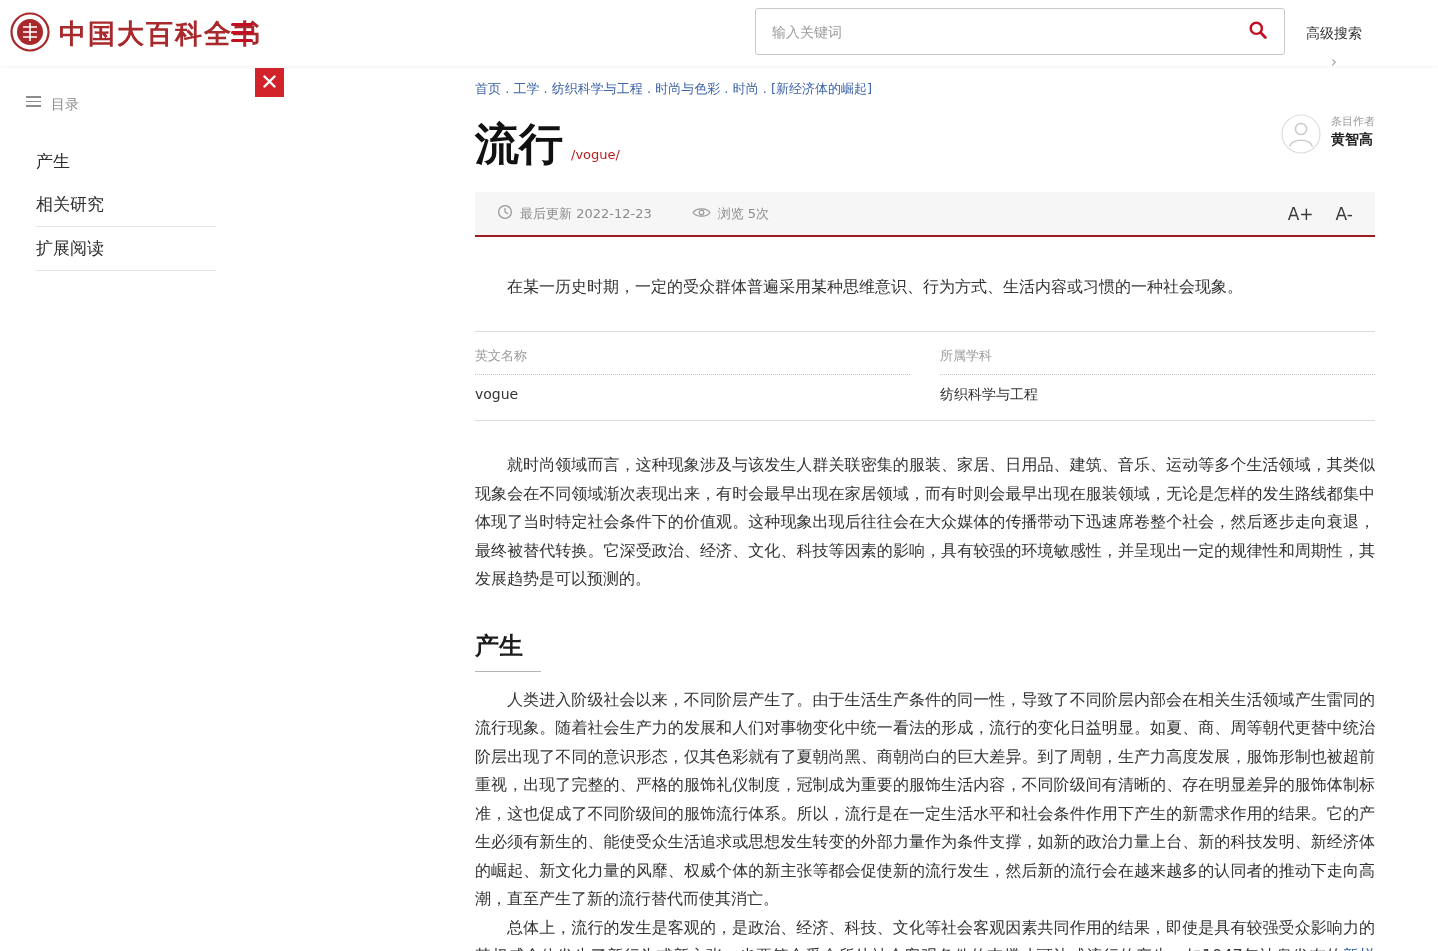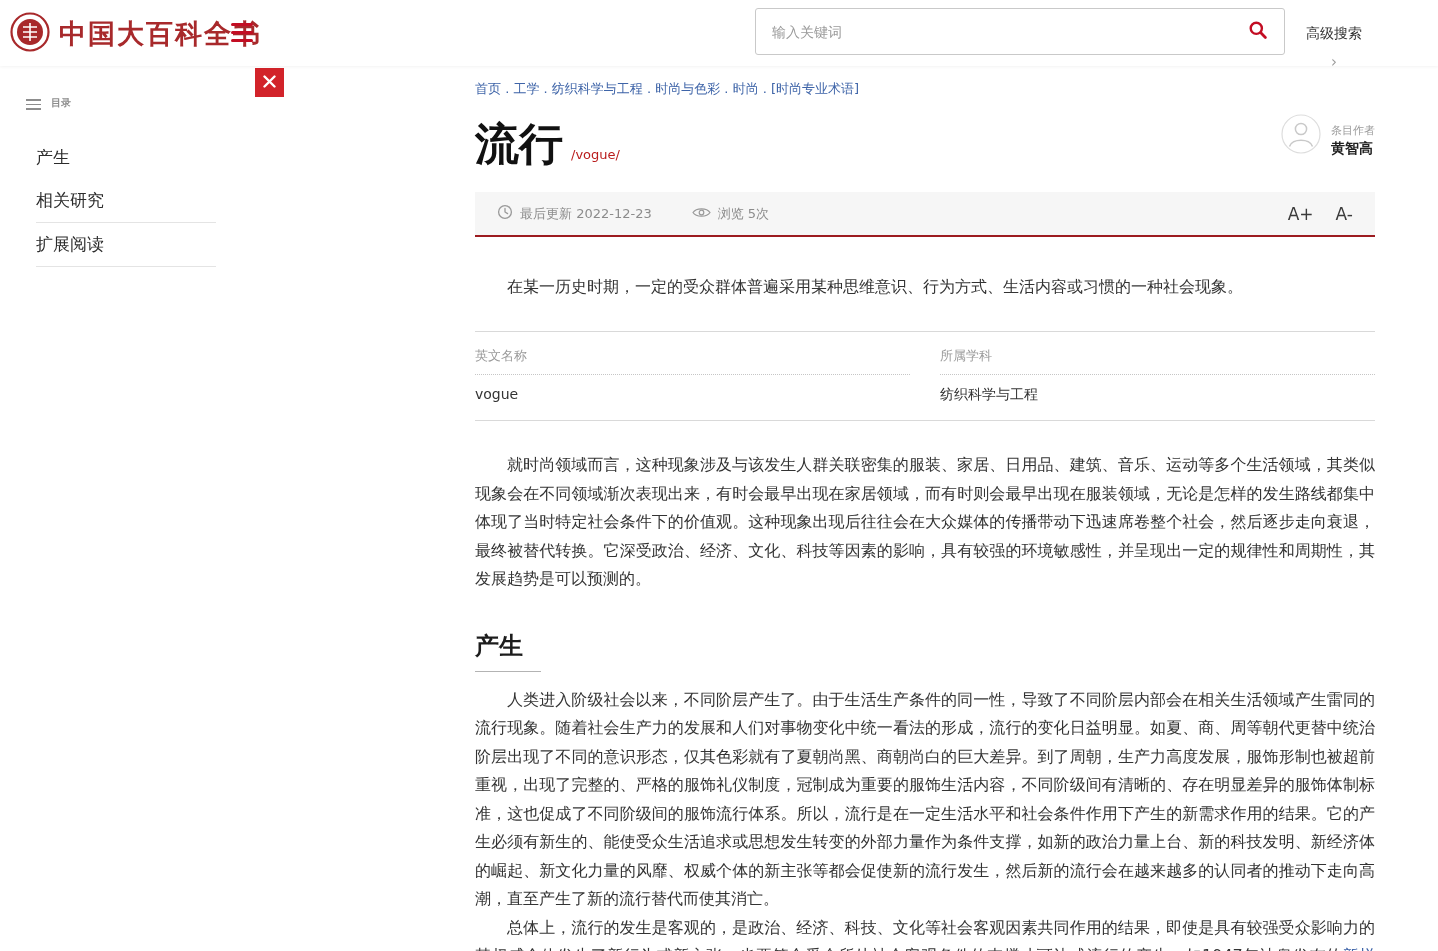--- a/index.html
+++ b/index.html
@@ -24,22 +24,22 @@
     font-family:"DejaVu Sans","Liberation Sans",sans-serif; }
   .search-input::placeholder { color:#9a9a9a; }
   .search-btn { background:none; border:none; padding:0 16px 0 8px; cursor:pointer; display:flex; align-items:center; }
 
   .adv-search { position:absolute; left:1306px; top:25px; display:flex; align-items:center; gap:10px;
     font-size:14px; color:#333; text-decoration:none; cursor:pointer;flex-direction:column; }
   .adv-search .chev { color:#9a9a9a; font-size:15px; }
 
   
   .sidebar { position:absolute; left:0; top:66px; width:255px; height:885px; background:#fff; }
-  .toc-header { display:flex; align-items:flex-end; gap:10px; margin:30px 0 0 26px;
-    color:#8d8d8d; font-size:10px;font-weight:bold; }
+  .toc-header { display:flex; align-items:flex-start; gap:10px; margin:30px 0 0 26px;
+    color:#8d8d8d; font-size:14px; }
   .toc-burger { width:15px; height:11px; display:flex; flex-direction:column; justify-content:space-between; }
   .toc-burger span { display:block; height:1.8px; background:#8d8d8d; }
   .toc-list { margin:26px 36px 0 36px; width:180px; }
   .toc-item { font-size:17px; color:#2b2b2b; padding:10px 0; cursor:pointer; }
   .toc-item.bordered { border-bottom:1px solid #e4e4e4; }
 
   .close-btn { position:absolute; left:255px; top:68px; width:29px; height:29px;
     background:#d2232a; border:none; cursor:pointer; display:flex;
     align-items:center; justify-content:center; padding:0; }
 
@@ -47,21 +47,21 @@
   .main { position:absolute; left:475px; top:66px; width:900px; }
   .breadcrumb { margin-top:14px; font-size:13px; color:#3e64a8; }
   .breadcrumb .crumb { cursor:pointer; }
   .breadcrumb .sep { color:#3e64a8; white-space:pre; }
 
   .title-row { position:relative; margin-top:22px; }
   .title-line { display:flex; align-items:flex-end; gap:8px;margin-top:16px; }
   h1.article-title { font-size:44px; font-weight:bold; color:#111; line-height:1.1; }
   .subtitle { color:#b91c1c; font-size:13px; padding-bottom:6px; }
 
-  .author-box { position:absolute; right:0; top:-6px; display:flex; align-items:flex-end; gap:10px; }
+  .author-box { position:absolute; right:0; top:-6px; display:flex; align-items:flex-start; gap:10px; }
   .author-meta { display:flex; flex-direction:column; align-items:flex-start; }
   .author-label { font-size:11px; color:#9a9a9a; }
   .author-name { font-size:14px; font-weight:bold; color:#222; margin-top:2px; }
 
   .meta-bar { margin-top:24px; height:45px; background:#f6f6f6; border-bottom:2px solid #9c1b20;
     display:flex; align-items:center; padding:0 22px; gap:9px; font-size:13px; color:#8c8c8c; }
   .meta-item { display:flex; align-items:center; gap:7px;text-align:right; }
   .meta-gap { width:22px; }
   .font-controls { margin-left:auto; display:flex; gap:22px; }
   .font-btn { background:none; border:none; font-size:17px; color:#3a3a3a; cursor:pointer;
@@ -144,21 +144,21 @@
   <span>
     <svg width="13" height="13" viewBox="0 0 13 13">
       <path d="M1.5 1.5 L11.5 11.5 M11.5 1.5 L1.5 11.5" stroke="#fff" stroke-width="2.4" stroke-linecap="round"></path>
     </svg>
   </span>
 </button>
 
 <main class="main">
 
   <div class="breadcrumb">
-    <span class="crumb">首页</span><span class="sep"> . </span><span class="crumb">工学</span><span class="sep"> . </span><span class="crumb">纺织科学与工程</span><span class="sep"> . </span><span class="crumb">时尚与色彩</span><span class="sep"> . </span><span class="crumb">时尚</span><span class="sep"> . </span><span class="crumb">[时尚专业术语]</span>
+    <span class="crumb">首页</span><span class="sep"> . </span><span class="crumb">工学</span><span class="sep"> . </span><span class="crumb">纺织科学与工程</span><span class="sep"> . </span><span class="crumb">时尚与色彩</span><span class="sep"> . </span><span class="crumb">时尚</span><span class="sep"> . </span><span class="crumb">[新经济体的崛起]</span>
   </div>
 
   <div class="title-row">
     <div class="title-line">
       <h1 class="article-title">流行</h1>
       <span class="subtitle">/vogue/</span>
     </div>
     <div class="author-box">
       <span>
         <svg width="40" height="40" viewBox="0 0 40 40">

